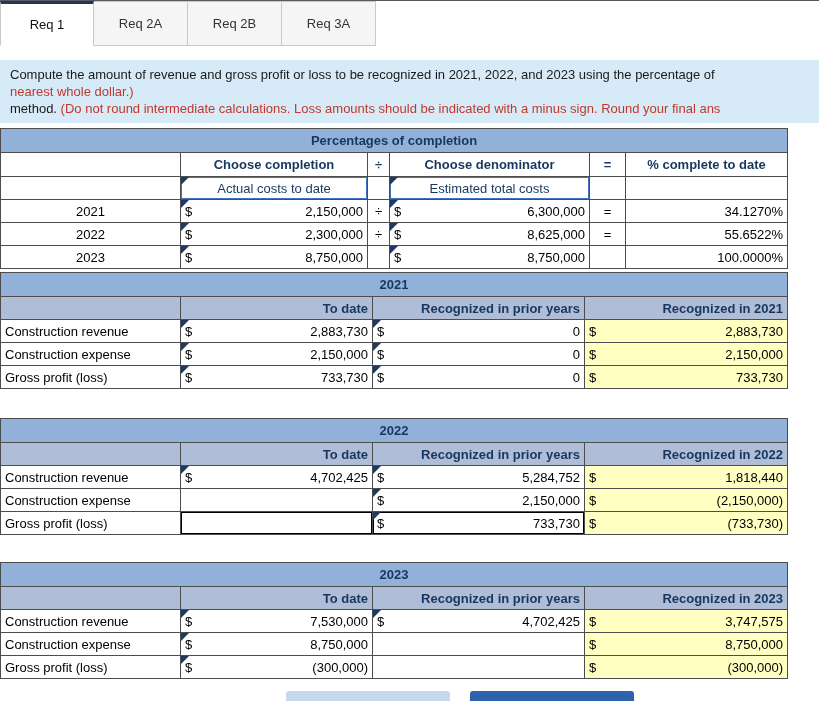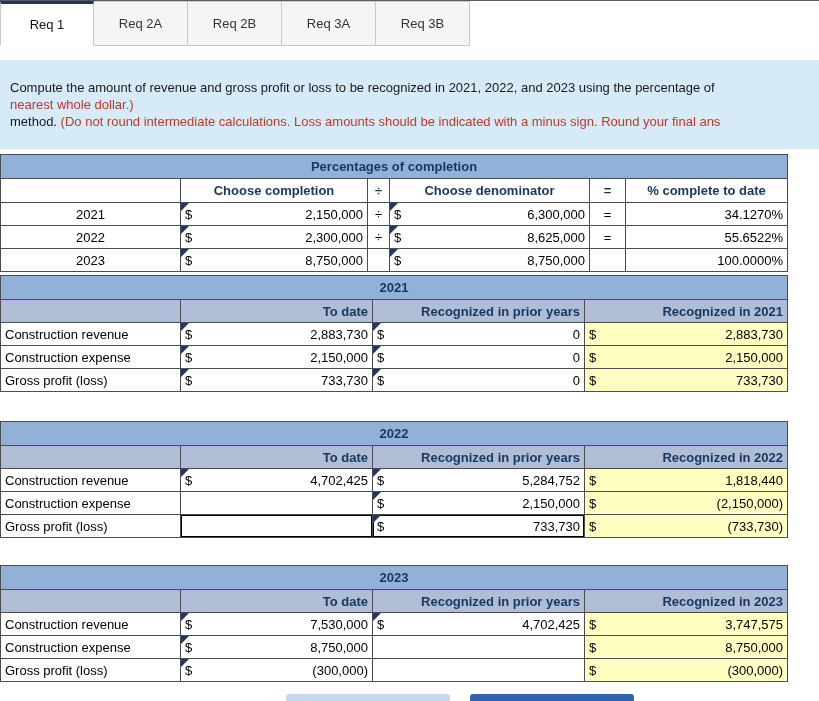--- a/index.html
+++ b/index.html
@@ -7,21 +7,21 @@
   body{height:701px;overflow:hidden}
   .page{width:819px;height:558px;border-top:1px solid #5a5a5a;position:relative;background:#fff}
 
   
   .tabbar{display:flex;height:45px;background:#fff}
   .tab{width:94px;border:1px solid #c9c9c9;border-left:none;background:#f5f5f5;display:flex;align-items:center;justify-content:center;font-size:13px;color:#333;cursor:pointer}
   .tab:first-child{border-left:1px solid #c9c9c9}
   .tab.active{background:#fff;border-top:3px solid #24355c;border-bottom:1px solid #fff;color:#111}
 
   
-  .instructions{margin-top:14px;background:#d7eaf7;padding:19px 10px;font-size:13px;color:#1a1a1a}
+  .instructions{margin-top:14px;background:#d7eaf7;padding:6px 10px;font-size:13px;color:#1a1a1a}
   .iline{white-space:nowrap;overflow:hidden;height:17px;line-height:17px}
   .ired{color:#c0392b}
 
   
   table.tbl{border-collapse:collapse;table-layout:fixed;width:787px;font-size:13px}
   .tbl td{border:1px solid #4d4d4d;height:23px;padding:0 4px;position:relative;background:#fff;color:#000;overflow:hidden;white-space:nowrap;vertical-align:middle}
   .tbl tr.banner td{background:#92b1d9;color:#17375e;font-weight:700;text-align:center;height:19px;padding:4px}
   .tbl tr.colhead td{color:#17375e;font-weight:700;text-align:center;height:24px}
   .tbl tr.subhead td{background:#b0bdd7;color:#17375e;font-weight:700;text-align:right}
   td.sel{text-align:center;color:#17375e;box-shadow:inset 0 0 0 1px #4472c4;cursor:pointer}
@@ -55,23 +55,20 @@
       </div>
     <div class="tab">
         <span>Req 2A</span>
       </div>
     <div class="tab">
         <span>Req 2B</span>
       </div>
     <div class="tab">
         <span>Req 3A</span>
       </div>
-    <div class="tab">
-        <span>Req 3B</span>
-      </div>
   </div>
 
   <div class="instructions">
     <div class="iline"><span>Compute the amount of revenue and gross profit or loss to be recognized in 2021, 2022, and 2023 using the percentage of</span></div>
     <div class="iline"><span class="ired">nearest whole dollar.)</span></div>
     <div class="iline"><span>method.</span> <span class="ired">(Do not round intermediate calculations. Loss amounts should be indicated with a minus sign. Round your final ans</span></div>
   </div>
 
   <table class="tbl pct">
     <colgroup>
@@ -86,20 +83,28 @@
         <tr class="banner">
       <td colspan="6">Percentages of completion</td>
     </tr>
     <tr class="colhead">
       <td></td>
       <td>Choose completion</td>
       <td>÷</td>
       <td>Choose denominator</td>
       <td>=</td>
       <td>% complete to date</td>
+    </tr>
+    <tr>
+      <td></td>
+      <td class="sel"><i class="mk"></i><span>Actual costs to date</span></td>
+      <td></td>
+      <td class="sel"><i class="mk"></i><span>Estimated total costs</span></td>
+      <td></td>
+      <td></td>
     </tr>
     <tr>
       <td class="yr">2021</td>
       <td class="money"><i class="mk"></i><span class="cur">$</span><span class="amt">2,150,000</span></td>
       <td class="op">÷</td>
       <td class="money"><i class="mk"></i><span class="cur">$</span><span class="amt">6,300,000</span></td>
       <td class="op">=</td>
       <td class="pctv">34.1270%</td>
     </tr>
     <tr>

